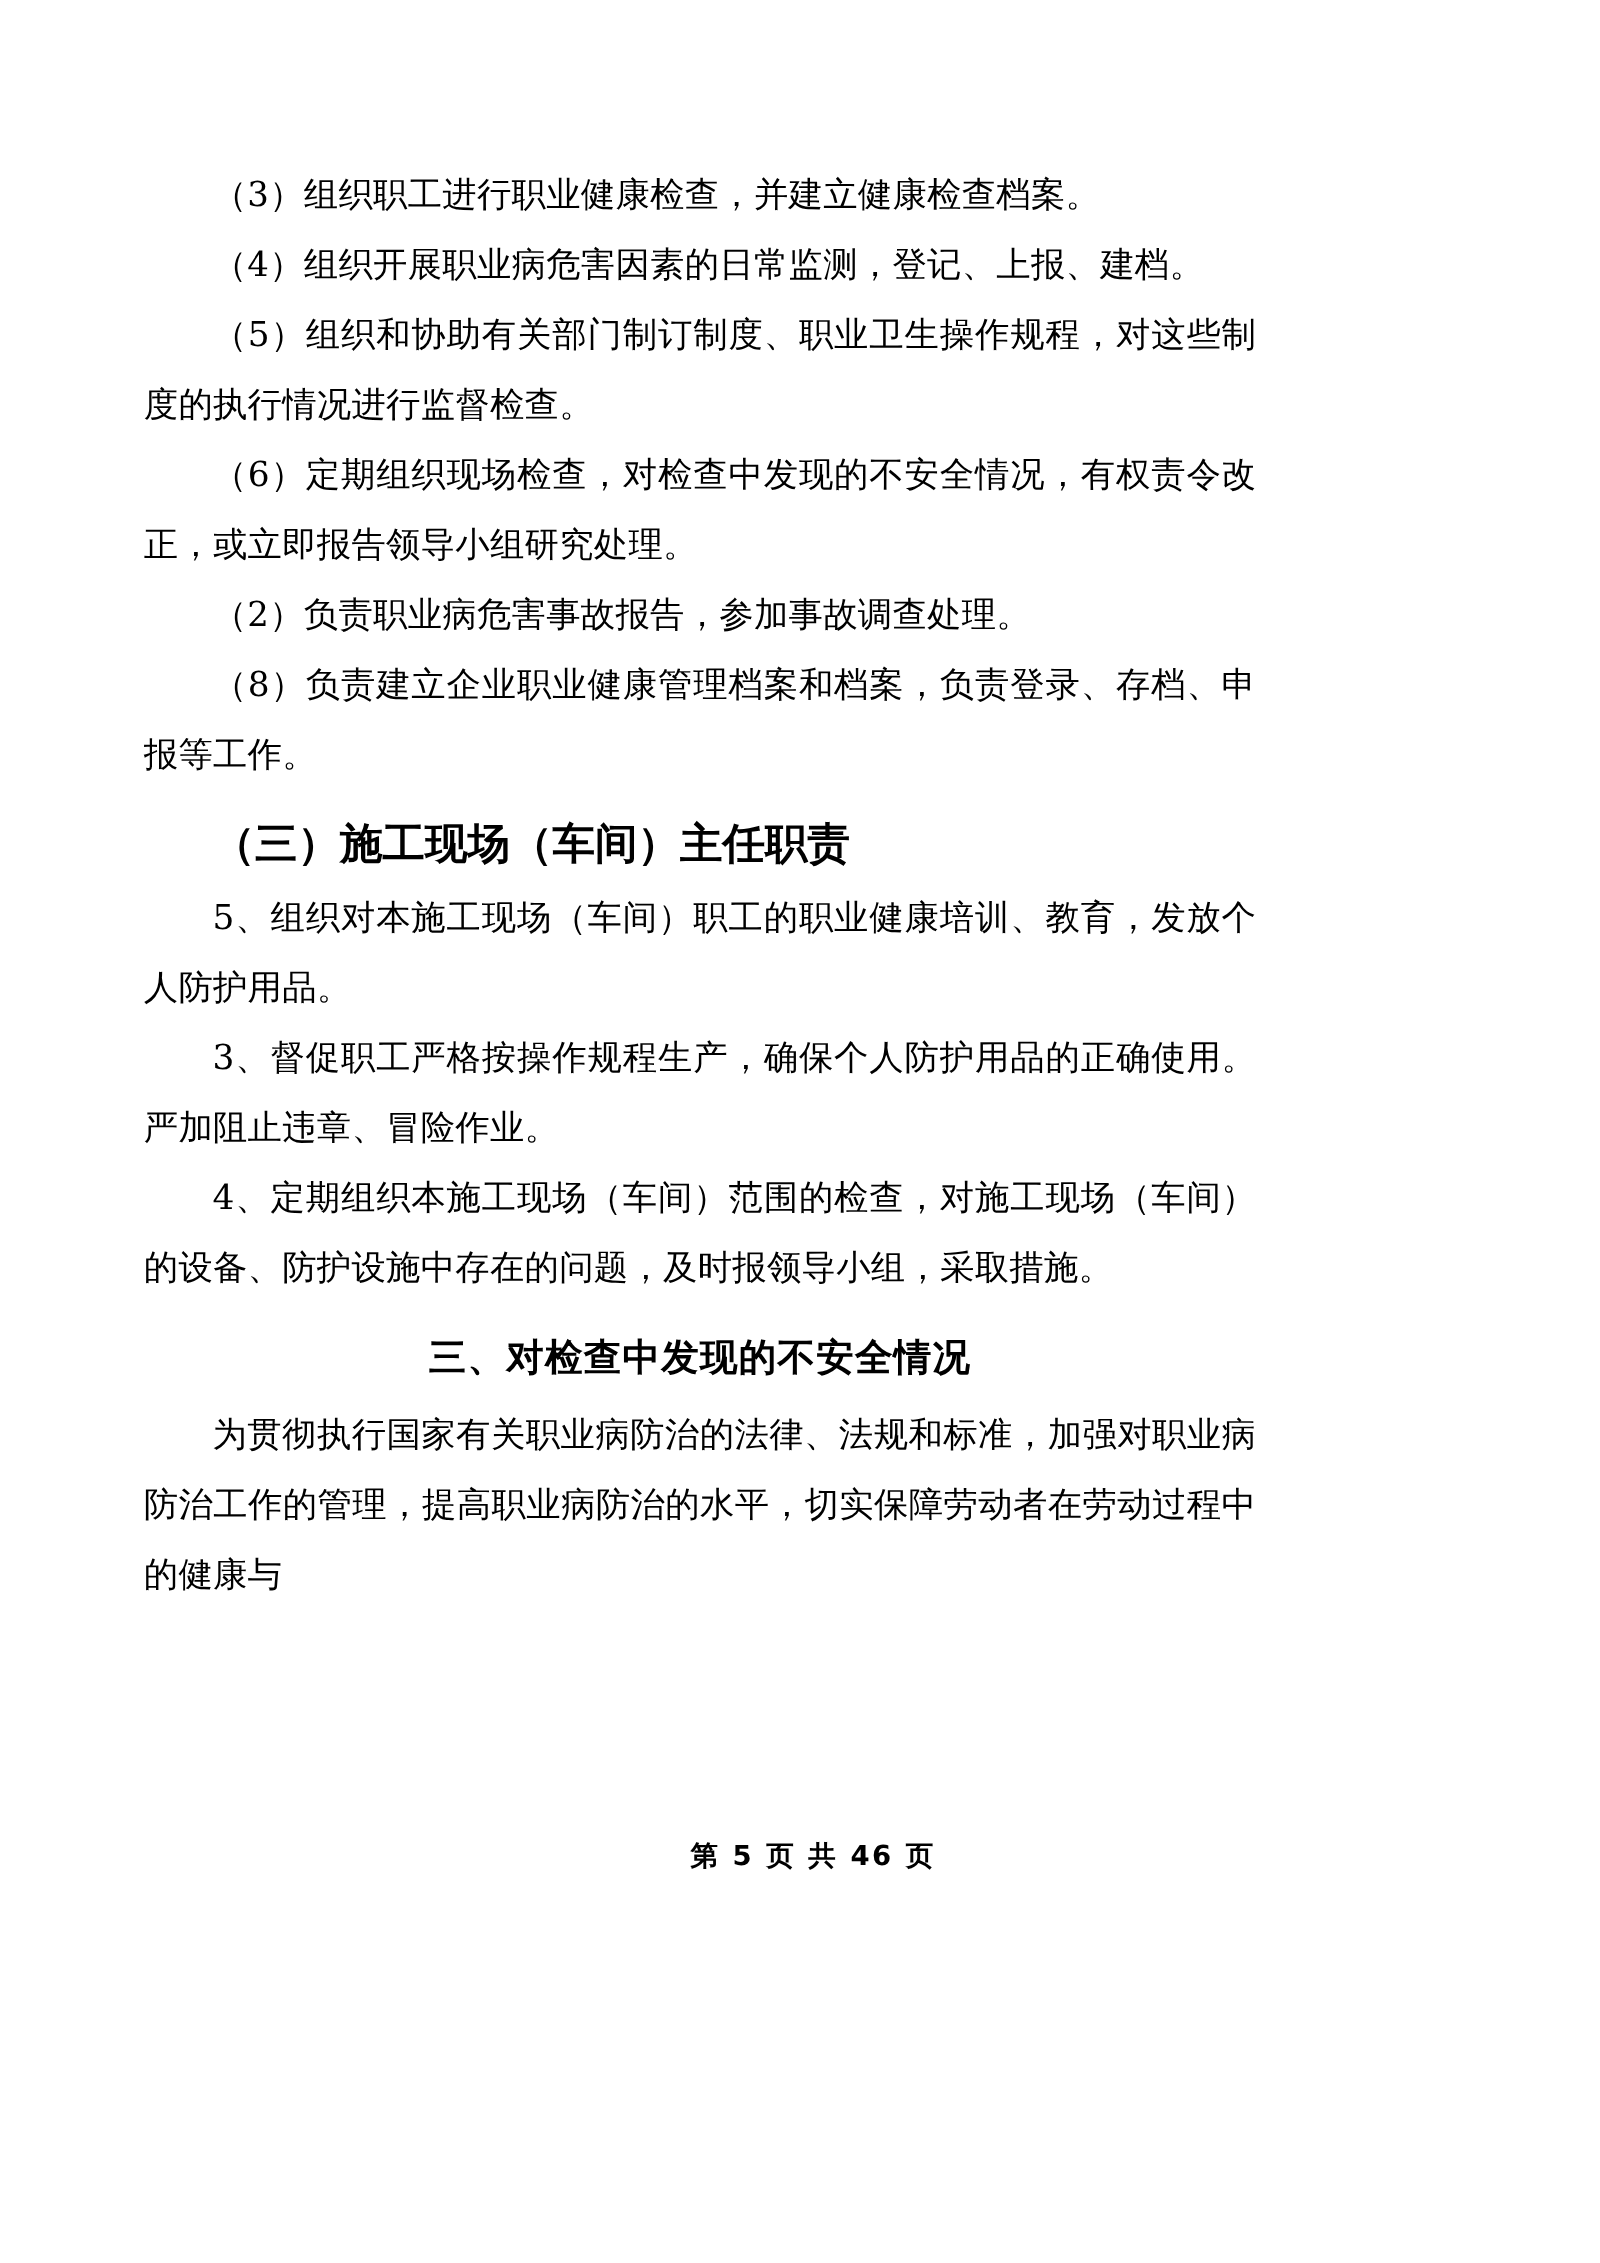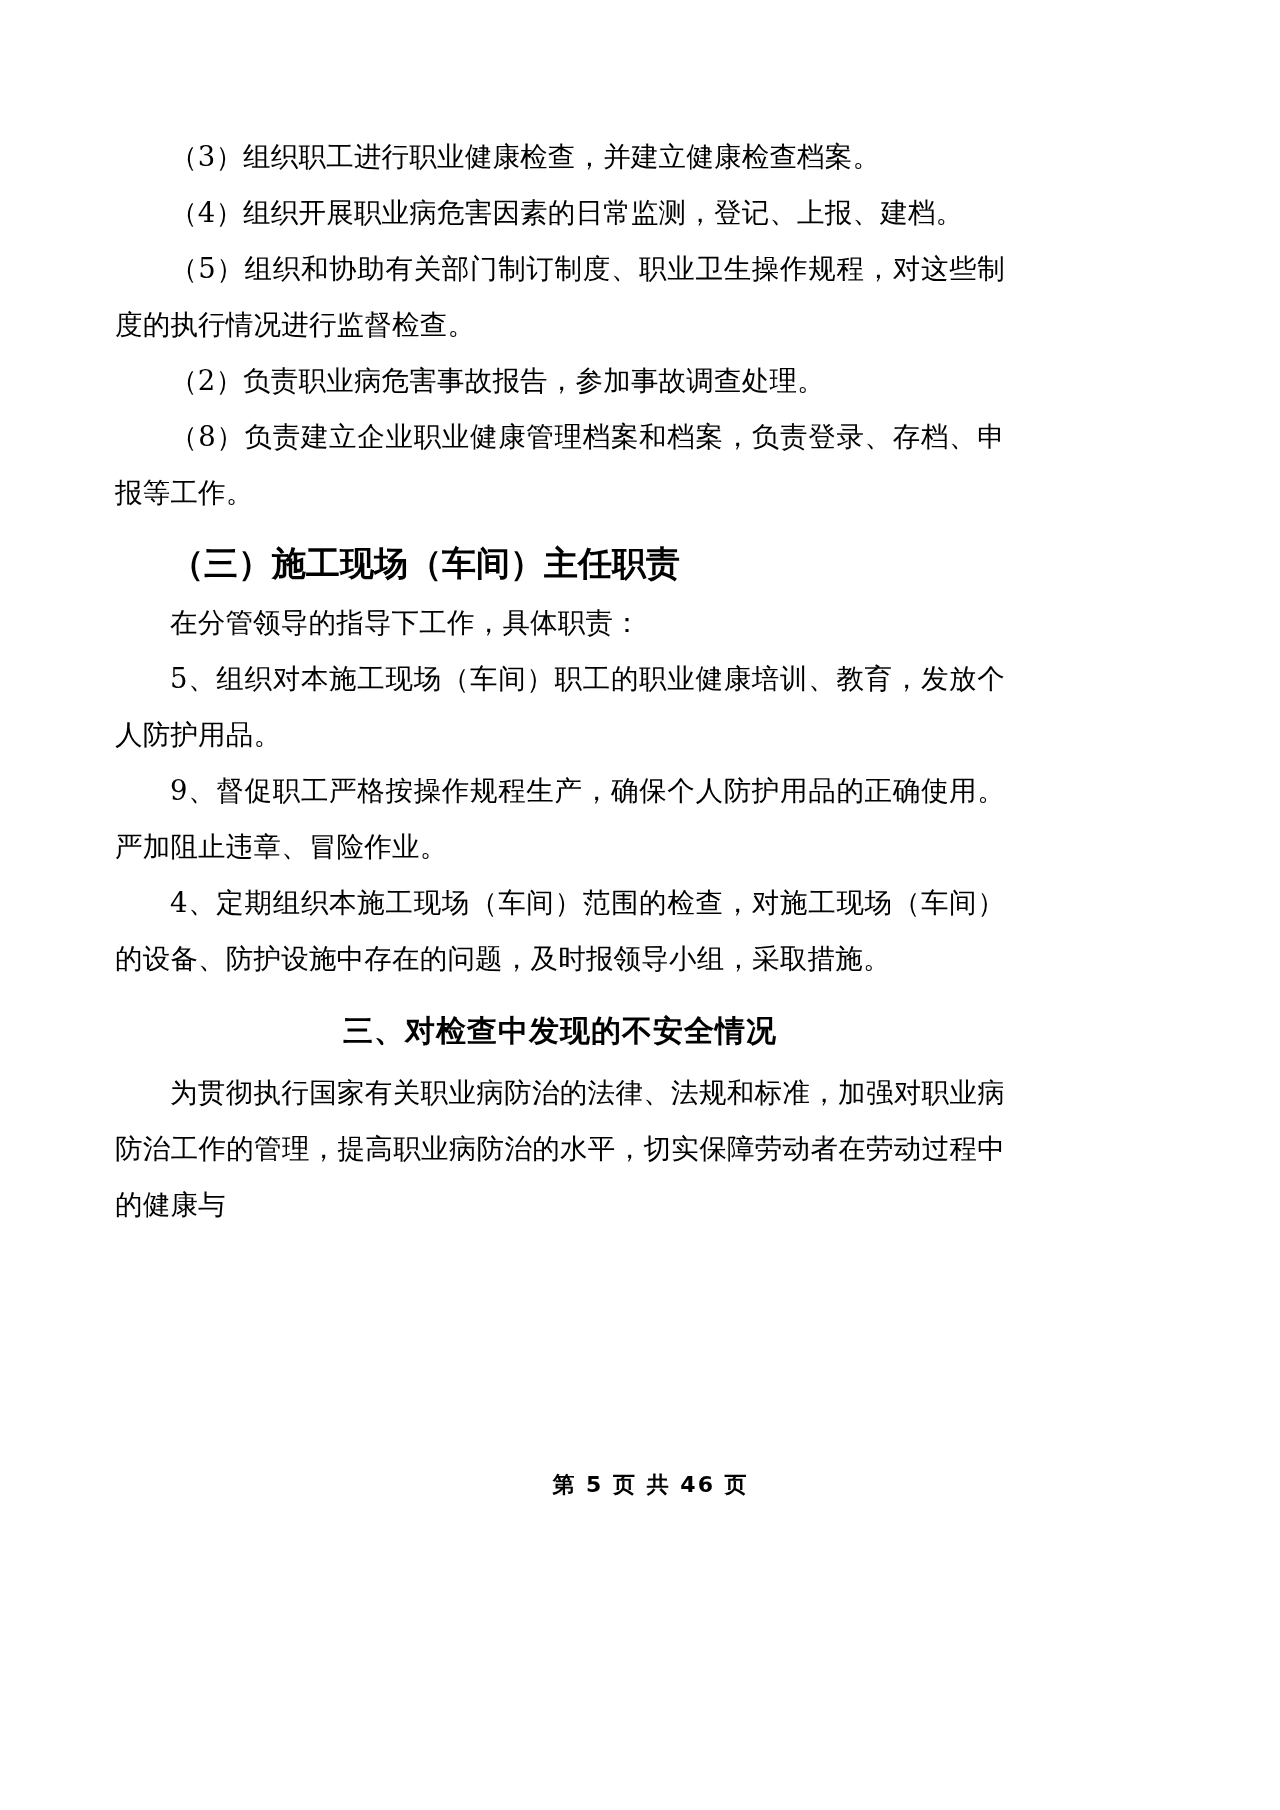--- a/index.html
+++ b/index.html
@@ -68,31 +68,31 @@
 </head>
 <body>
 
 <div class="page">
 
   <div class="content">
 
     <p class="para indent">（3）组织职工进行职业健康检查，并建立健康检查档案。</p>
     <p class="para indent">（4）组织开展职业病危害因素的日常监测，登记、上报、建档。</p>
     <p class="para indent">（5）组织和协助有关部门制订制度、职业卫生操作规程，对这些制度的执行情况进行监督检查。</p>
+    <p class="para indent">（6）定期组织现场检查，对检查中发现的不安全情况，有权责令改正，或立即报告领导小组研究处理。</p>
     <p class="para indent">（2）负责职业病危害事故报告，参加事故调查处理。</p>
     <p class="para indent">（8）负责建立企业职业健康管理档案和档案，负责登录、存档、申报等工作。</p>
 
     <div class="spacer-sm"></div>
 
     <h2 class="sub-head">（三）施工现场（车间）主任职责</h2>
 
-    <p class="para indent">在分管领导的指导下工作，具体职责：</p>
 
     <p class="para indent">5、组织对本施工现场（车间）职工的职业健康培训、教育，发放个人防护用品。</p>
-    <p class="para indent">9、督促职工严格按操作规程生产，确保个人防护用品的正确使用。严加阻止违章、冒险作业。</p>
+    <p class="para indent">3、督促职工严格按操作规程生产，确保个人防护用品的正确使用。严加阻止违章、冒险作业。</p>
     <p class="para indent">4、定期组织本施工现场（车间）范围的检查，对施工现场（车间）的设备、防护设施中存在的问题，及时报领导小组，采取措施。</p>
 
     <h1 class="section-head">三、对检查中发现的不安全情况</h1>
 
     <p class="para indent">为贯彻执行国家有关职业病防治的法律、法规和标准，加强对职业病防治工作的管理，提高职业病防治的水平，切实保障劳动者在劳动过程中的健康与</p>
 
   </div>
 
   <div class="footer">第 5 页 共 46 页</div>
 

